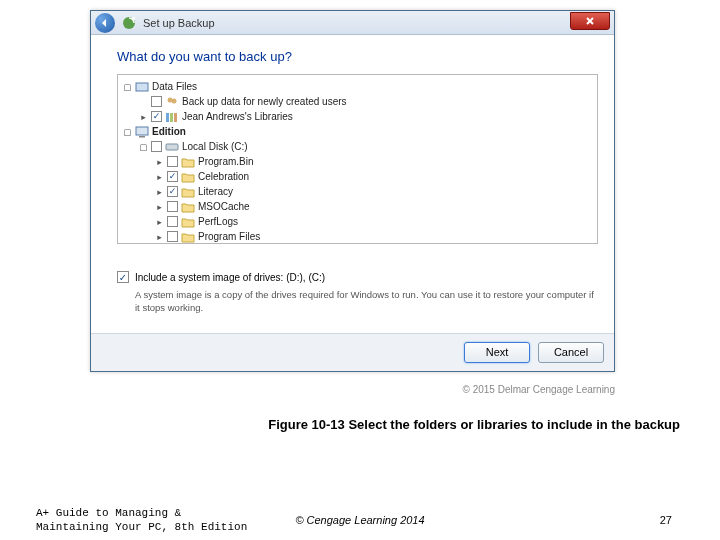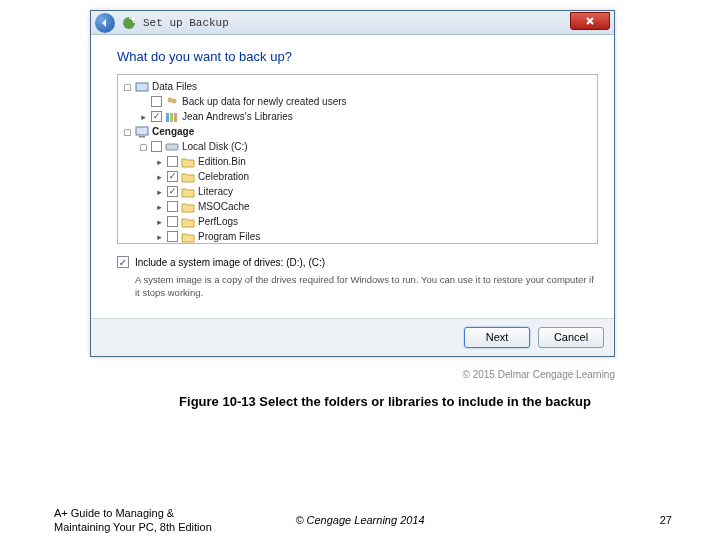--- a/index.html
+++ b/index.html
@@ -1,52 +1,52 @@
 <!DOCTYPE html>
 <html><head>
 <meta charset="utf-8">
 <style>
   * { box-sizing: border-box; margin: 0; padding: 0; }
   body { width: 720px; height: 540px; background: #fff; font-family: "Segoe UI", Tahoma, sans-serif; font-size: 11px; color: #000; position: relative; }
   .page { padding: 10px 40px 0 90px; }
   .window { width: 525px; border: 1px solid #4a6d8c; background: #fff; box-shadow: 0 0 4px rgba(0,0,0,0.2); }
   .titlebar { height: 24px; background: linear-gradient(#e9eef5,#d7e2ef); display: flex; align-items: center; justify-content: space-between; border-bottom: 1px solid #b0c0d0; }
-  .titlebar-left { display: flex; align-items: center; gap: 6px; padding-left: 4px; font-family: Liberation Mono, monospace; }
+  .titlebar-left { display: flex; align-items: center; gap: 6px; padding-left: 4px; }
   .back-btn { width: 20px; height: 20px; border-radius: 50%; background: radial-gradient(circle at 30% 30%, #6fa8e6, #1e5aa8); display: flex; align-items: center; justify-content: center; }
   .back-btn svg { width: 10px; height: 10px; fill: #fff; }
   .app-icon { width: 16px; height: 16px; }
   .title-text { font-size: 11px; color: #333; }
   .close-btn { width: 40px; height: 18px; margin-right: 4px; margin-top:-4px; background: linear-gradient(#e06050,#b02018); border: 1px solid #7a1010; border-radius: 0 0 3px 3px; display: flex; align-items: center; justify-content: center; }
   .close-btn svg { width: 10px; height: 10px; stroke: #fff; stroke-width: 2; }
   .content { padding: 14px 16px 10px 26px; }
   .heading { color: #003399; font-size: 13px; margin-bottom: 10px; }
   .instruct { font-size: 10px; color: #444; margin-bottom: 10px; }
   .link { color: #0645c8; text-decoration: underline; cursor: pointer; }
   .tree-box { border: 1px solid #b8b8b8; height: 170px; overflow: auto; padding: 4px 2px; background: #fff; font-size: 10px; }
   .node { display: flex; align-items: center; height: 15px; white-space: nowrap; }
   .exp { width: 11px; height: 11px; display: flex; align-items: center; justify-content: center; margin-right: 2px; cursor: pointer; color: #555; font-size: 9px; }
   .chk { width: 11px; height: 11px; border: 1px solid #888; margin-right: 3px; display: flex; align-items: center; justify-content: center; background: #fff; cursor: pointer; }
   .chk.checked::after { content: "✓"; font-size: 9px; line-height: 9px; color: #1a4b8c; }
   .ic { width: 14px; height: 12px; margin-right: 3px; display: flex; align-items: center; justify-content: center; }
   .lbl { color: #222; }
   .lv0 { padding-left: 2px; }
   .lv1 { padding-left: 18px; }
   .lv2 { padding-left: 34px; }
-  .sysimg-row { margin-top: 12px; display: flex; align-items: center; gap: 6px; }
+  .sysimg-row { margin-top: 27px; display: flex; align-items: center; gap: 6px; }
   .sysimg-chk { width: 12px; height: 12px; border: 1px solid #888; display: flex; align-items: center; justify-content: center; background: #fff; cursor: pointer; }
   .sysimg-chk.checked::after { content: "✓"; font-size: 10px; color: #1a4b8c; }
   .sysimg-label { font-size: 10px; }
   .sysimg-desc { font-size: 9.5px; color: #555; margin: 6px 0 8px 18px; line-height: 1.35; }
   .footer { background: #eef2f6; border-top: 1px solid #cfd8e2; padding: 8px 10px; display: flex; justify-content: flex-end; gap: 8px; }
   .btn { min-width: 66px; height: 21px; font-size: 11px; border: 1px solid #8a9db0; background: linear-gradient(#fdfdfd,#e4ebf2); border-radius: 3px; cursor: pointer; }
   .btn.primary { border-color: #3d7bd9; box-shadow: 0 0 2px #6fa8e6; }
   .credit { font-size: 10px; color: #888; text-align: right; width: 525px; margin-top: 12px; }
-  .caption { text-align: center; font: bold 13px Arial; margin-top: 14px; }
+  .caption { text-align: right; font: bold 13px Arial; margin-top: 22px; }
   .page-foot { position: absolute; bottom: 14px; left: 0; right: 0; display: flex; align-items: center; font: 11px Arial; }
-  .book { position: absolute; left: 54px; line-height: 1.3; }
+  .book { position: absolute; left: 36px; line-height: 1.3; font-family: Liberation Mono, monospace; }
   .copyr { width: 100%; text-align: center; font-style: italic; }
   .pgnum { position: absolute; right: 48px; }
   
   .folder svg, .disk svg, .lib svg, .comp svg, .data svg { display:block; }
 </style>
 </head>
 <body>
 
 <div class="page">
   <div class="window">
@@ -111,41 +111,41 @@
           <span class="lbl">Jean Andrews's Libraries</span>
         </div>
         <div class="node lv0">
           <span class="exp">▢</span>
           <span class="ic comp">
               <svg width="14" height="12">
                 <rect x="1" y="1" width="12" height="8" fill="#d8e4f0" stroke="#5a7fa8"></rect>
                 <rect x="4" y="10" width="6" height="1.5" fill="#888"></rect>
               </svg>
             </span>
-          <span class="lbl" style="font-weight:bold">Cengage</span>
+          <span class="lbl" style="font-weight:bold">Edition</span>
         </div>
         <div class="node lv1">
           <span class="exp">▢</span>
           <span class="chk"></span>
           <span class="ic disk">
               <svg width="14" height="12">
                 <rect x="1" y="3" width="12" height="6" rx="1" fill="#d0d8e0" stroke="#7a8fa0"></rect>
               </svg>
             </span>
           <span class="lbl">Local Disk (C:)</span>
         </div>
         <div class="node lv2">
           <span class="exp">▸</span>
           <span class="chk"></span>
           <span class="ic folder">
               <svg width="14" height="12">
                 <path d="M1 3 h4 l1 1 h7 v7 h-12 z" fill="#f7dd8f" stroke="#c8a840"></path>
               </svg>
             </span>
-          <span class="lbl">Edition.Bin</span>
+          <span class="lbl">Program.Bin</span>
         </div>
         <div class="node lv2">
           <span class="exp">▸</span>
           <span class="chk checked"></span>
           <span class="ic folder">
               <svg width="14" height="12">
                 <path d="M1 3 h4 l1 1 h7 v7 h-12 z" fill="#f7dd8f" stroke="#c8a840"></path>
               </svg>
             </span>
           <span class="lbl">Celebration</span>

